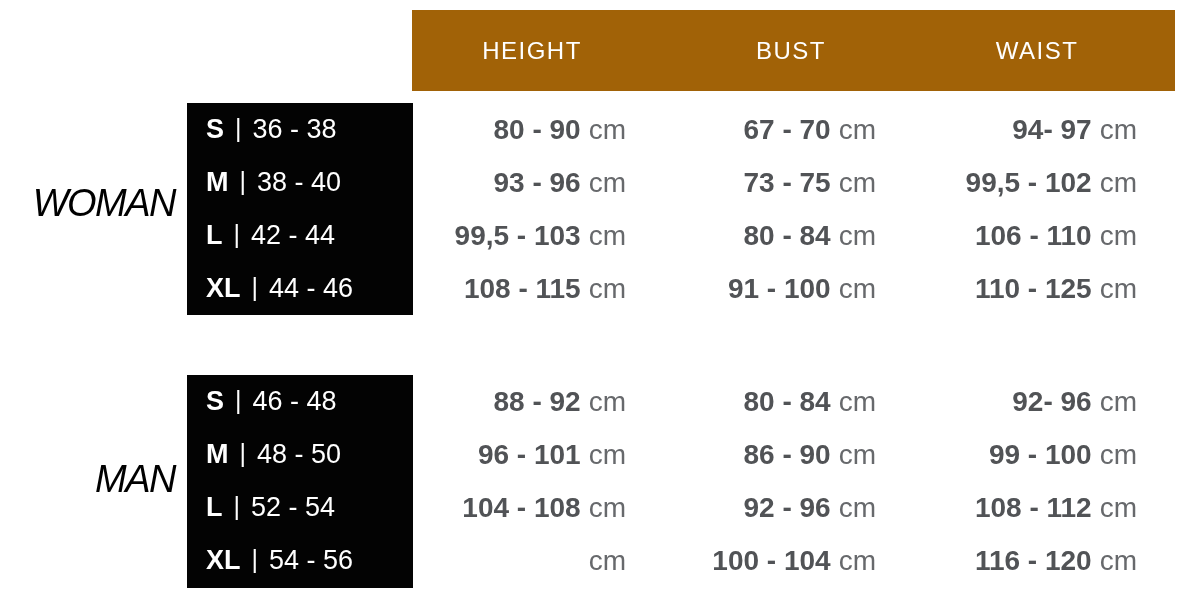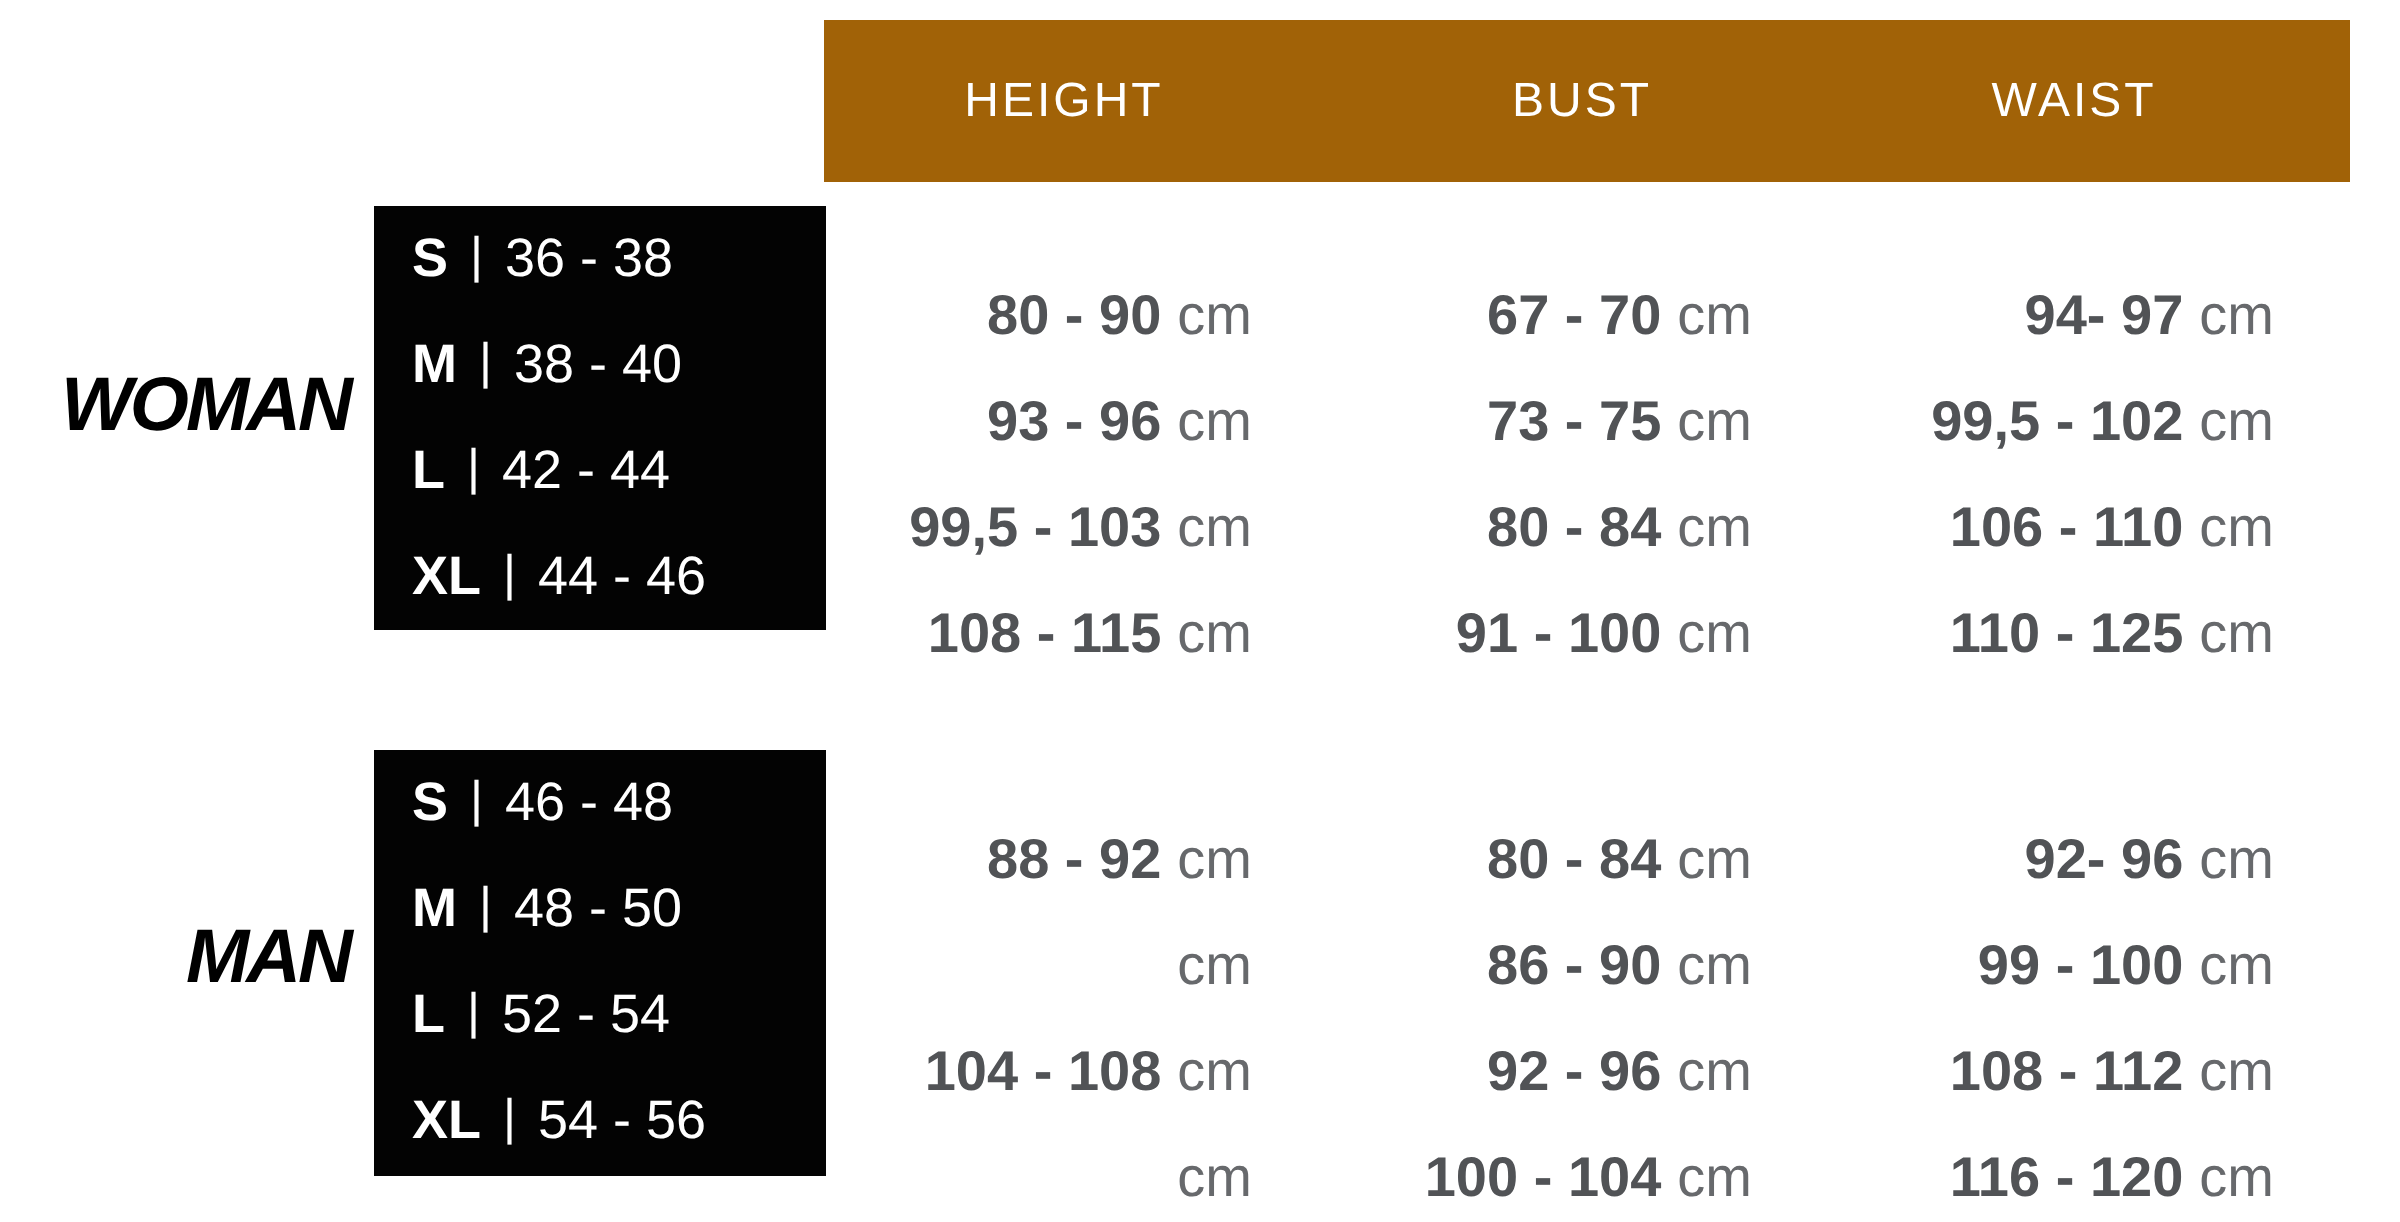--- a/index.html
+++ b/index.html
@@ -8,34 +8,34 @@
     font-family:"Liberation Sans","DejaVu Sans",sans-serif;overflow:hidden;
   }
   
   .header-bar{position:absolute;left:412px;top:10px;width:763px;height:81px;background:#a16207;}
   .col-h{
     position:absolute;top:50%;transform:translate(-50%,-50%);
     color:#fff;font-size:24px;letter-spacing:1.5px;font-weight:400;white-space:nowrap;
   }
   
   .group-label{
-    position:absolute;right:1025px;color:#000;font-weight:bold;font-style:italic;
+    position:absolute;right:1025px;color:#000;font-weight:normal;font-style:italic;
     font-size:38px;letter-spacing:-1.5px;white-space:nowrap;line-height:1;
   }
   
   .size-box{position:absolute;left:187px;width:226px;background:#030303;}
   .size-row{
     height:53px;display:flex;align-items:center;padding-left:19px;
     color:#fff;font-size:27px;white-space:nowrap;
   }
   .sz{font-weight:bold;}
   .sep{margin:0 11px;font-weight:400;font-size:25px;position:relative;top:-1px;}
   .rng{font-weight:400;}
   
-  .data-row{position:absolute;left:0;width:1200px;height:53px;margin-top:28px;}
+  .data-row{position:absolute;left:0;width:1200px;height:53px;}
   .cell{
     position:absolute;top:0;height:53px;display:flex;align-items:center;
     justify-content:flex-end;white-space:nowrap;font-size:28px;
   }
   .cell .val{font-weight:bold;color:#515356;}
   .cell .unit{font-weight:400;color:#67696c;margin-left:8px;text-align:center;}
   .c-h{right:574px;}
   .c-b{right:324px;}
   .c-w{right:63px;}
 </style>
@@ -166,20 +166,21 @@
         <span class="val">80 - 84</span>
         <span class="unit">cm</span>
       </span>
     <span class="cell c-w">
         <span class="val">92- 96</span>
         <span class="unit">cm</span>
       </span>
   </div>
   <div class="data-row" style="top:428px">
     <span class="cell c-h">
+        <span class="val">96 - 101</span>
         <span class="unit">cm</span>
       </span>
     <span class="cell c-b">
         <span class="val">86 - 90</span>
         <span class="unit">cm</span>
       </span>
     <span class="cell c-w">
         <span class="val">99 - 100</span>
         <span class="unit">cm</span>
       </span>

